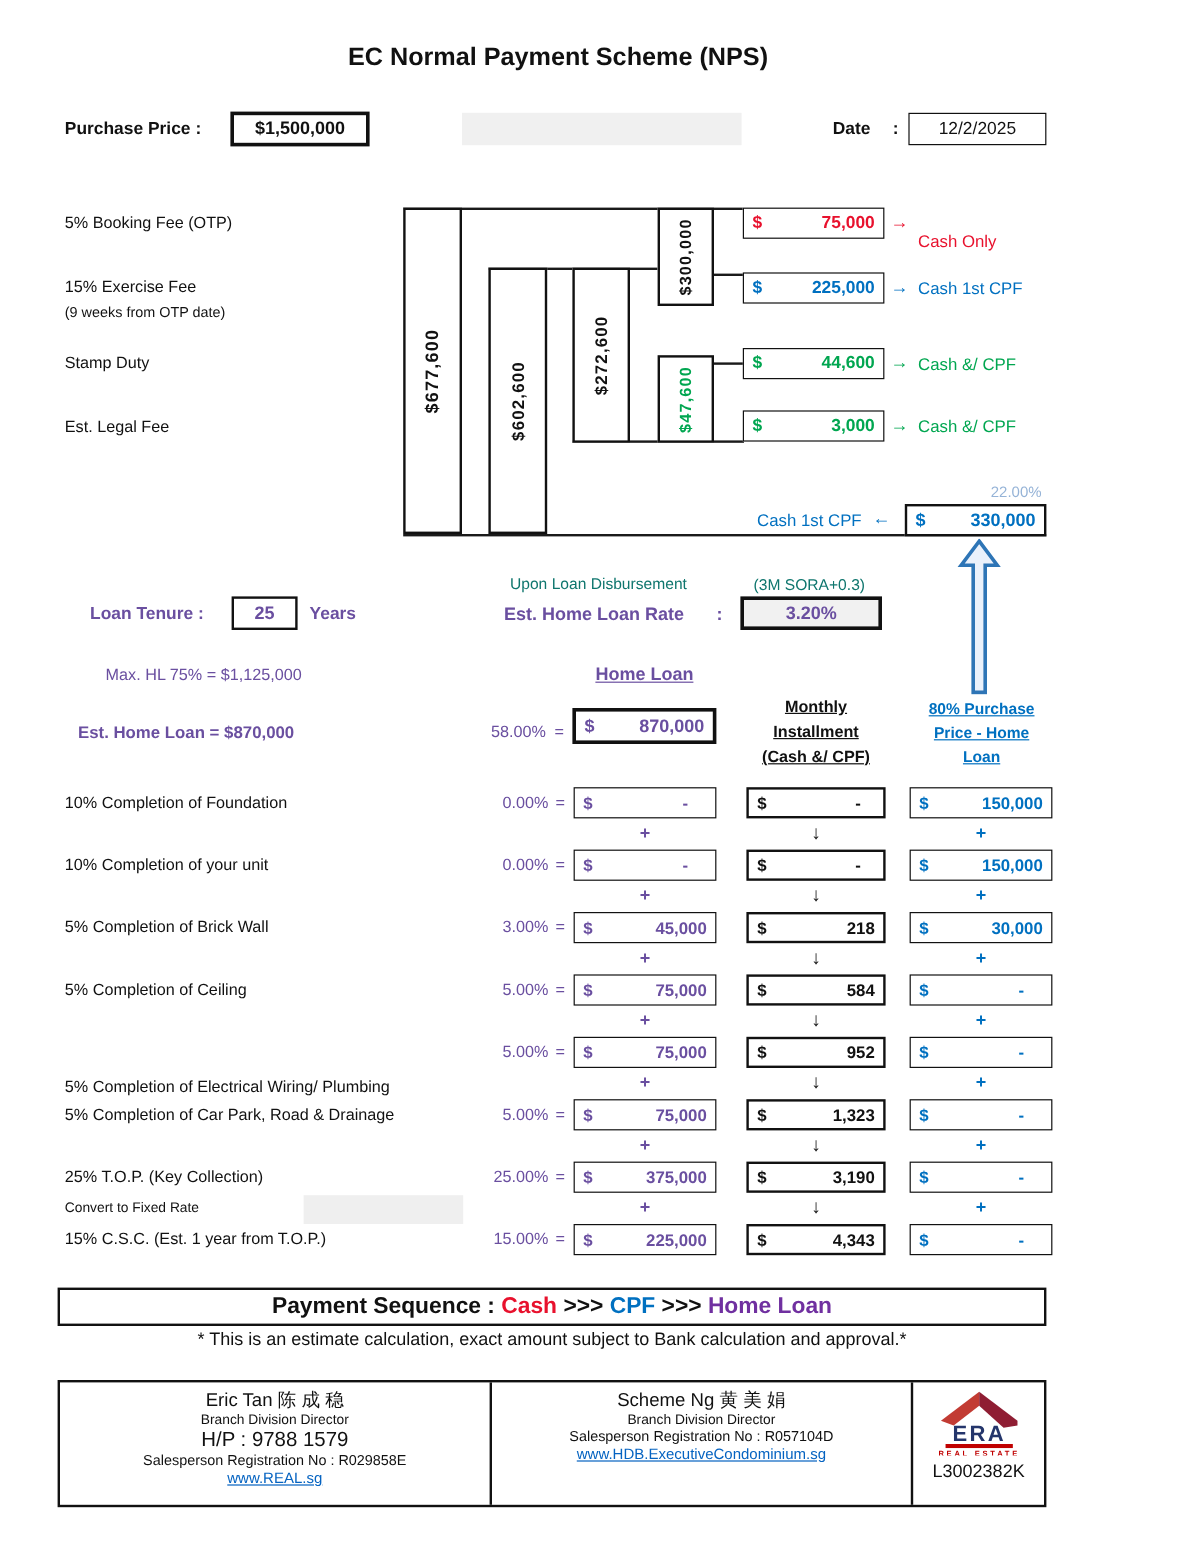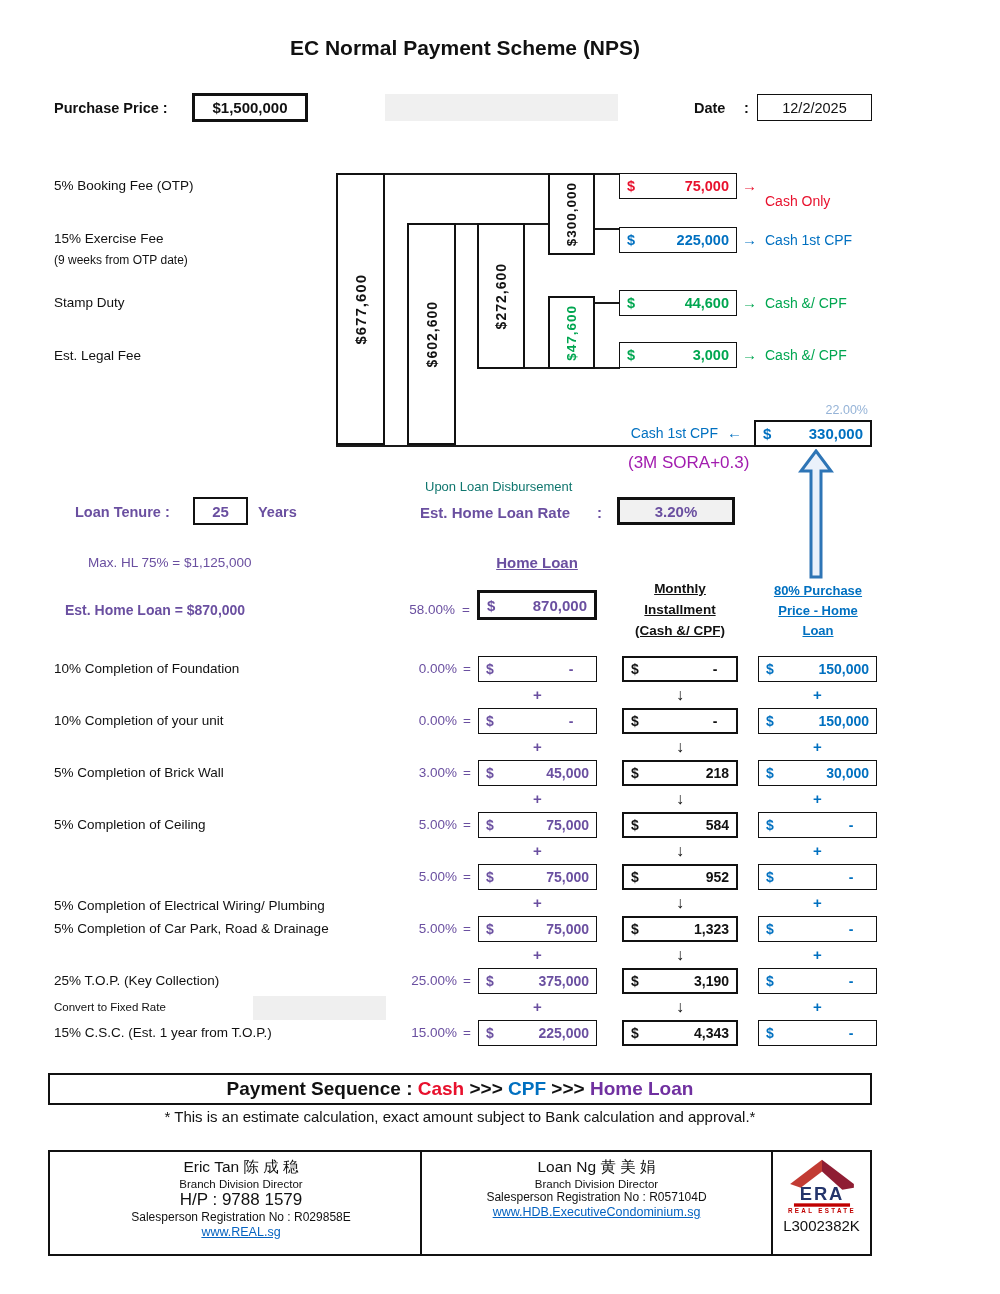--- a/index.html
+++ b/index.html
@@ -110,21 +110,21 @@
   <svg class="abs" style="left:797px;top:449px;" width="38" height="130" viewBox="0 0 38 130">
     <polygon points="19,2 34,22 24,22 24,128 14,128 14,22 4,22" fill="#EAF1FB" stroke="#2E75B6" stroke-width="3" stroke-linejoin="miter"></polygon>
   </svg>
 
   <div class="abs purple" style="left:75px;top:498px;height:28px;line-height:28px;font-size:14.5px;font-weight:bold;">Loan Tenure :</div>
   <div class="abs purple" style="left:193px;top:497px;width:55px;height:28px;border:2.5px solid #111;box-sizing:border-box;
        display:flex;align-items:center;justify-content:center;font-size:15px;font-weight:bold;">25</div>
   <div class="abs purple" style="left:258px;top:498px;height:28px;line-height:28px;font-size:14.5px;font-weight:bold;">Years</div>
 
   <div class="abs" style="left:425px;top:479px;font-size:13px;color:#0f766e;">Upon Loan Disbursement</div>
-  <div class="abs" style="left:628px;top:453px;font-size:17px;color:#a21caf;">(3M SORA+0.3)</div>
+  <div class="abs" style="left:628px;top:480px;font-size:13px;color:#0f766e;">(3M SORA+0.3)</div>
   <div class="abs purple" style="left:420px;top:499px;height:28px;line-height:28px;font-size:15px;font-weight:bold;">Est. Home Loan Rate</div>
   <div class="abs purple" style="left:597px;top:499px;height:28px;line-height:28px;font-size:15px;font-weight:bold;">:</div>
   <div class="abs purple" style="left:617px;top:497px;width:118px;height:28px;border:3px solid #111;box-sizing:border-box;background:#f1f1f1;
        display:flex;align-items:center;justify-content:center;font-size:15px;font-weight:bold;">3.20%</div>
 
   <div class="abs purple" style="left:88px;top:555px;font-size:13.5px;">Max. HL 75% = $1,125,000</div>
   <div class="abs purple u center" style="left:477px;top:554px;width:120px;font-size:15px;font-weight:bold;">Home Loan</div>
   <div class="abs purple" style="left:65px;top:596px;height:28px;line-height:28px;font-size:14px;font-weight:bold;">Est. Home Loan = $870,000</div>
 
   <div class="abs purple" style="left:372px;top:596px;width:83px;height:28px;line-height:28px;text-align:right;font-size:13.5px;">58.00%</div>
@@ -304,29 +304,29 @@
     <span style="white-space:pre;">Payment Sequence : </span>
     <span class="red">Cash</span>
     <span style="white-space:pre;"> &gt;&gt;&gt; </span>
     <span class="blue">CPF</span>
     <span style="white-space:pre;"> &gt;&gt;&gt; </span>
     <span style="color:#7030A0;">Home Loan</span>
   </div>
   <div class="abs center" style="left:48px;top:1108px;width:824px;font-size:15px;">* This is an estimate calculation, exact amount subject to Bank calculation and approval.*</div>
 
   <div class="abs" style="left:48px;top:1150px;width:824px;height:106px;border:2px solid #111;box-sizing:border-box;display:flex;">
-    <div style="width:360px;border-right:2px solid #111;box-sizing:border-box;text-align:center;padding-top:5px;margin-left:12px;">
+    <div style="width:360px;border-right:2px solid #111;box-sizing:border-box;text-align:center;padding-top:5px;">
       <div style="font-size:15.5px;">Eric Tan  陈 成 稳</div>
       <div style="font-size:11.5px;">Branch Division Director</div>
       <div style="font-size:17px;">H/P : 9788 1579</div>
       <div style="font-size:12px;">Salesperson Registration No : R029858E</div>
       <div style="font-size:12.5px;margin-top:1px;"><a class="site" href="#">www.REAL.sg</a></div>
     </div>
     <div style="width:351px;border-right:2px solid #111;box-sizing:border-box;text-align:center;padding-top:5px;">
-      <div style="font-size:15.5px;">Loan Ng  黄 美 娟</div>
+      <div style="font-size:15.5px;">Scheme Ng  黄 美 娟</div>
       <div style="font-size:11.5px;">Branch Division Director</div>
       <div style="font-size:12px;">Salesperson Registration No : R057104D</div>
       <div style="font-size:12.5px;margin-top:1px;"><a class="site" href="#">www.HDB.ExecutiveCondominium.sg</a></div>
     </div>
     <div style="flex:1;text-align:center;padding-top:3px;">
       <svg width="82" height="58" viewBox="0 0 82 60">
         <polygon points="8,30 41,5 41,17 19,34" fill="#C23B33"></polygon>
         <polygon points="41,5 74,30 74,34 62,36 41,17" fill="#8F1D33"></polygon>
         <text x="41" y="47" text-anchor="middle" font-size="19" font-weight="bold" fill="#24356B" letter-spacing="2" font-family="Liberation Sans, sans-serif">ERA</text>
         <rect x="12" y="50" width="58" height="3.5" fill="#C00000"></rect>

